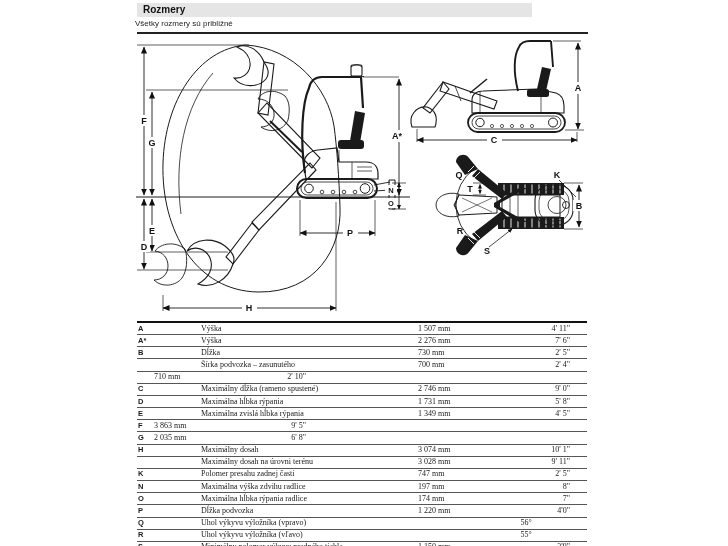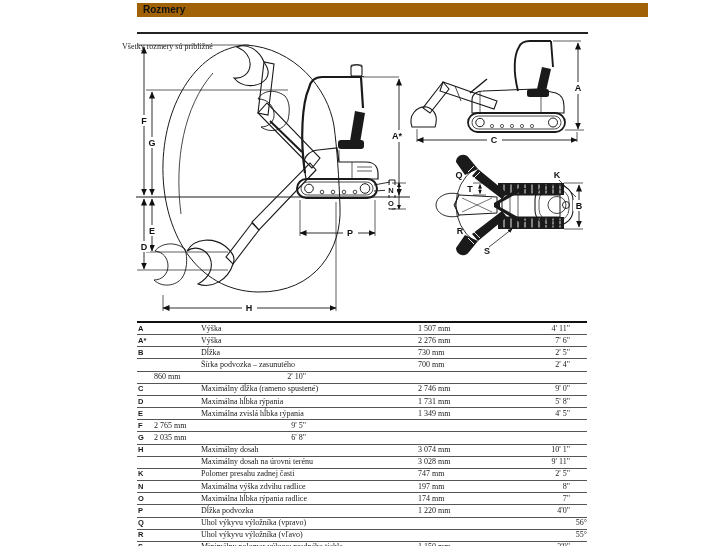--- a/index.html
+++ b/index.html
@@ -1,24 +1,24 @@
 <!DOCTYPE html>
 <html><head>
 <meta charset="utf-8">
 <style>
   html,body{margin:0;padding:0;background:#fff;}
   #page{position:relative;width:728px;height:546px;background:#fff;overflow:hidden;
         font-family:"Liberation Serif",serif;color:#1a1a1a;}
 
   
-  .hdr-bar{position:absolute;left:137px;top:3px;width:511px;height:14px;background:#a16207;}
+  .hdr-bar{position:absolute;left:137px;top:3px;width:395px;height:14px;background:#e5e5e5;}
   .hdr-title{font-family:"Liberation Sans",sans-serif;font-weight:bold;font-size:10px;
              line-height:14px;padding-left:6px;color:#111;}
-  .hdr-sub{position:absolute;left:122px;top:19px;font-family:Liberation Serif, serif;
-           font-size:8px;color:#222;margin-top:23px;}
+  .hdr-sub{position:absolute;left:135px;top:19px;font-family:Liberation Sans, sans-serif;
+           font-size:8px;color:#222;}
   .hdr-rule{position:absolute;left:137px;top:32px;width:451px;height:2px;background:#222;}
 
   
   #diagrams{position:absolute;left:0;top:0;}
   .ln{stroke:#1a1a1a;fill:none;}
   .dim{stroke:#1a1a1a;stroke-width:0.9;fill:none;}
   .ext{stroke:#1a1a1a;stroke-width:0.7;fill:none;}
   .dark{fill:#1a1a1a;stroke:none;}
   .lblbg{fill:#fff;stroke:none;}
   .dimlbl{font-family:"Liberation Sans",sans-serif;font-weight:bold;font-size:9px;
@@ -30,21 +30,21 @@
   
   .dim-table{position:absolute;left:137px;top:321px;width:450px;border-top:2px solid #111;}
   .trow{display:flex;height:11.17px;align-items:center;border-top:1px solid #555;
         font-size:8px;line-height:10px;}
   .trow:first-child{border-top:none;}
   .c-letter{width:17px;flex:none;font-family:"Liberation Sans",sans-serif;
             font-weight:bold;font-size:7.5px;padding-left:1px;box-sizing:border-box;}
   .c-label{flex:1;margin-left:47px;}
   .c-metric{width:88px;flex:none;text-align:left;box-sizing:border-box;}
   .c-imperial{width:81px;flex:none;text-align:right;padding-right:17px;box-sizing:border-box;}
-  .c-center{display:none;width:169px;flex:none;text-align:right;
+  .c-center{display:none;width:169px;flex:none;text-align:center;
             padding-left:47px;box-sizing:border-box;}
   .center-row .c-center{display:block;}
 </style>
 </head>
 <body>
 
 <div id="page">
 
   <div class="hdr-bar">
     <div class="hdr-title">Rozmery</div>
@@ -245,21 +245,21 @@
     </div>
       <div class="trow">
       <div class="c-letter"></div>
       <div class="c-label">Šírka podvozka – zasunutého</div>
       <div class="c-metric">700 mm</div>
       <div class="c-imperial">2' 4"</div>
 
     </div>
       <div class="trow">
       <div class="c-letter"></div>
-      <div class="c-metric">860 mm</div>
+      <div class="c-metric">710 mm</div>
       <div class="c-imperial">2' 10"</div>
 
     </div>
       <div class="trow">
       <div class="c-letter">C</div>
       <div class="c-label">Maximálny dĺžka (rameno spustené)</div>
       <div class="c-metric">2 746 mm</div>
       <div class="c-imperial">9' 0"</div>
 
     </div>
@@ -272,21 +272,21 @@
     </div>
       <div class="trow">
       <div class="c-letter">E</div>
       <div class="c-label">Maximálna zvislá hĺbka rýpania</div>
       <div class="c-metric">1 349 mm</div>
       <div class="c-imperial">4' 5"</div>
 
     </div>
       <div class="trow">
       <div class="c-letter">F</div>
-      <div class="c-metric">2 765 mm</div>
+      <div class="c-metric">3 863 mm</div>
       <div class="c-imperial">9' 5"</div>
 
     </div>
       <div class="trow">
       <div class="c-letter">G</div>
       <div class="c-metric">2 035 mm</div>
       <div class="c-imperial">6' 8"</div>
 
     </div>
       <div class="trow">

